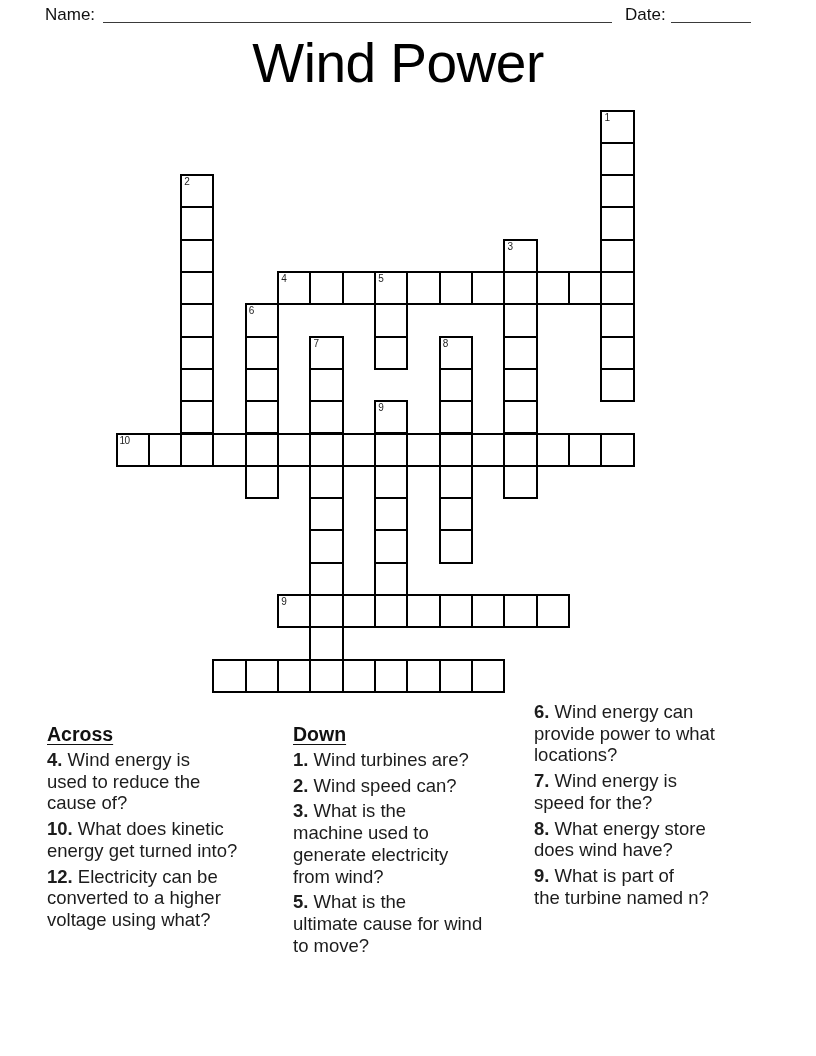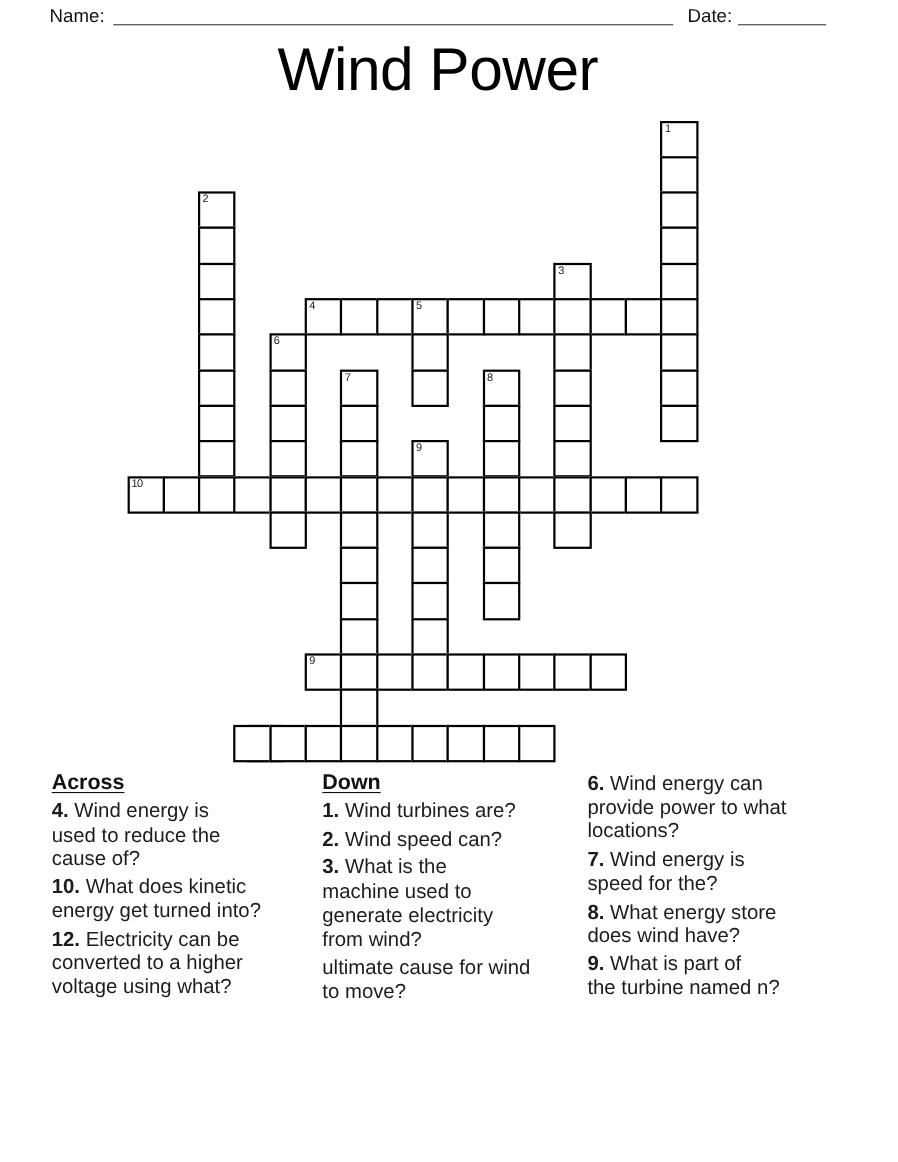--- a/index.html
+++ b/index.html
@@ -24,21 +24,21 @@
   .cellnum {
     position:absolute; top:0px; left:2px; font-size:10px; line-height:11px; color:#222;
     letter-spacing:-0.5px;
   }
   .clue-col { position:absolute; }
   .col-across { left:47px; top:700px; width:244px; }
   .col-down   { left:293px; top:700px; width:240px; }
   .col-down2  { left:534px; top:701px; width:232px; }
   .clue-head {
     font-size:19.5px; font-weight:700; line-height:22px; margin-bottom:4px;
-    text-decoration:underline; text-underline-offset:3px; color:#111;
+    text-decoration:underline; text-underline-offset:3px; color:#111;margin-top:23px;
   }
   .clue { font-size:18.5px; line-height:21.7px; margin-bottom:4px; color:#1c1c1c; }
   .clue b { font-weight:700; }
 </style>
 </head>
 <body>
 
 <div class="page">
 
   <span class="hdr-label" style="left:45px;">Name:</span>
@@ -199,20 +199,21 @@
         <div class="clue">
           <div class="clue-line"><b>2.</b> Wind speed can?</div>
         </div>
         <div class="clue">
           <div class="clue-line"><b>3.</b> What is the</div>
           <div class="clue-line">machine used to</div>
           <div class="clue-line">generate electricity</div>
           <div class="clue-line">from wind?</div>
         </div>
         <div class="clue">
+          <div class="clue-line"><b>5.</b> What is the</div>
           <div class="clue-line">ultimate cause for wind</div>
           <div class="clue-line">to move?</div>
         </div>
       </div>
   </div>
 
   <div class="clue-col col-down2">
     <div>
         <div class="clue">
           <div class="clue-line"><b>6.</b> Wind energy can</div>

